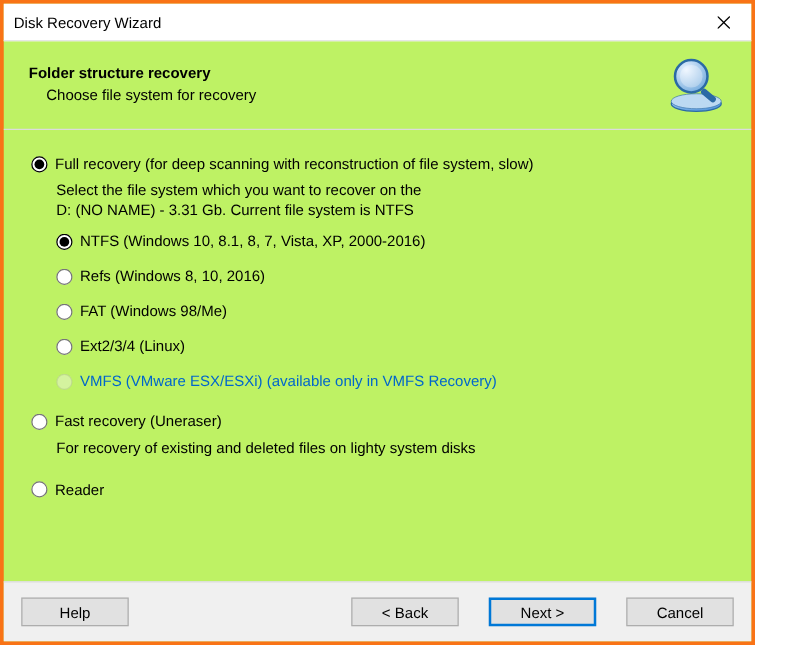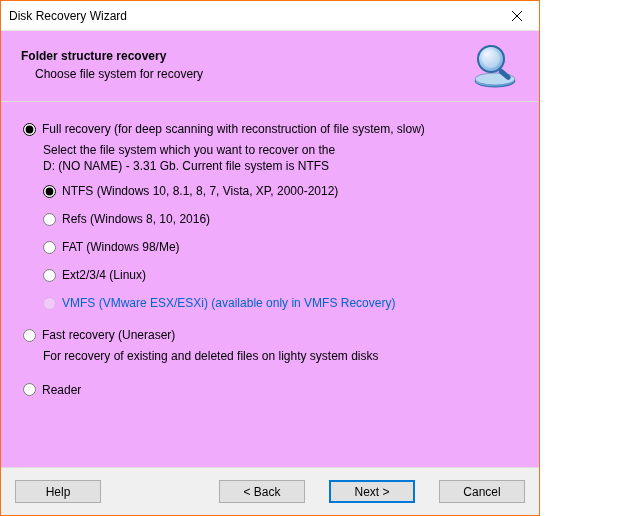--- a/index.html
+++ b/index.html
@@ -4,21 +4,21 @@
 <style>
   * { box-sizing: border-box; }
   html, body {
     margin: 0; padding: 0;
     width: 632px; height: 516px;
     font-family: "Segoe UI", Tahoma, sans-serif;
     font-size: 12px;
     background: #fff; color: #000;
     overflow: hidden;
   }
-  .window { width: 540px; height: 516px; border: 1px solid #f97316; display: flex; flex-direction: column; background: #f0abfc; }
+  .window { width: 604px; height: 516px; border: 3px solid #f97316; display: flex; flex-direction: column; background: #bef264; }
   .titlebar {
     height: 30px; display: flex; align-items: center; justify-content: space-between;
     padding: 0 0 0 8px; background: #fff; border-bottom: 1px solid #e6e6e6;
   }
   .titlebar .title { font-size: 12px; }
   .titlebar .close {
     width: 45px; height: 30px; display:flex; align-items:center; justify-content:center;
     cursor: default;
   }
   .header {
@@ -102,21 +102,21 @@
         <span>Full recovery (for deep scanning with reconstruction of file system, slow)</span>
       </label>
       <div class="sub-desc">
         <div>Select the file system which you want to recover on the</div>
         <div>D: (NO NAME) - 3.31 Gb. Current file system is NTFS</div>
       </div>
 
       <div class="fs-list">
         <label class="radio-row">
           <input type="radio" name="fs" checked="" style="">
-          <span>NTFS (Windows 10, 8.1, 8, 7, Vista, XP, 2000-2012)</span>
+          <span>NTFS (Windows 10, 8.1, 8, 7, Vista, XP, 2000-2016)</span>
         </label>
         <label class="radio-row">
           <input type="radio" name="fs" style="">
           <span>Refs (Windows 8, 10, 2016)</span>
         </label>
         <label class="radio-row">
           <input type="radio" name="fs" style="">
           <span>FAT (Windows 98/Me)</span>
         </label>
         <label class="radio-row">

